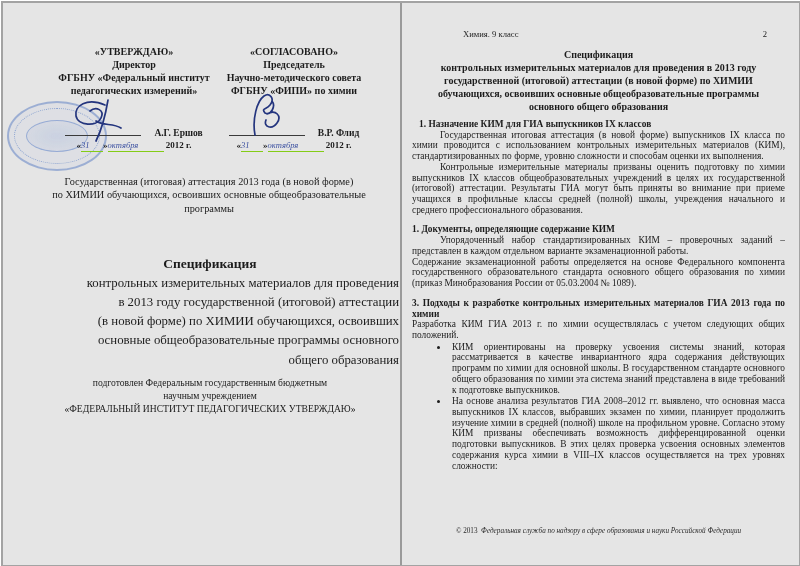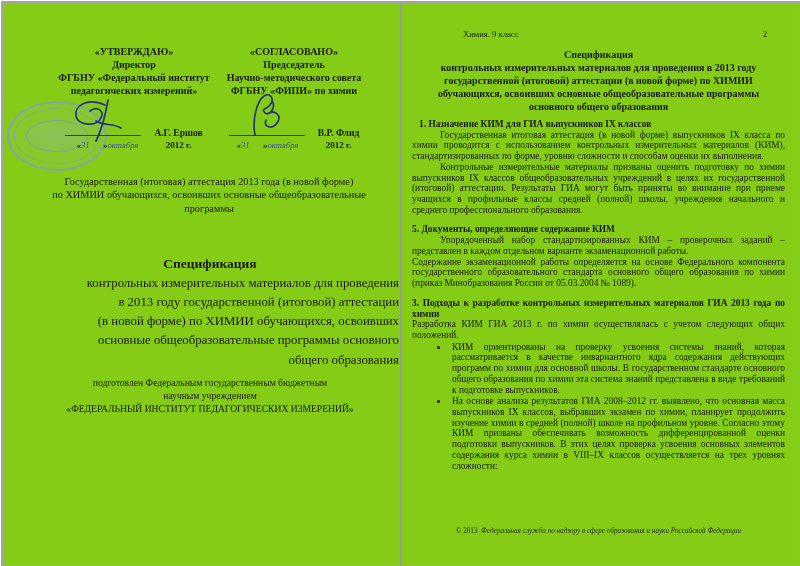--- a/index.html
+++ b/index.html
@@ -1,19 +1,19 @@
 <!DOCTYPE html>
 <html><head>
 <meta charset="utf-8">
 <style>
   html,body{margin:0;padding:0;background:#fff;}
   body{font-family:"Liberation Serif","DejaVu Serif",serif;color:#1c1c1c;}
   .spread{position:relative;width:796px;height:562px;margin:1px;border:2px solid #a3a3a3;background:#fff;overflow:hidden;}
   .divider{position:absolute;left:397px;top:0;bottom:0;width:2px;background:#9a9a9a;}
-  .page{position:absolute;top:0;bottom:0;background:#84cc16;}
+  .page{position:absolute;top:0;bottom:0;background:#e5e5e5;}
   .page-left{left:0;width:410px;}
   .page-right{left:399px;right:0;}
 
   
   .approve-col{position:absolute;text-align:center;font-weight:bold;font-size:10px;line-height:1.3;}
   .col-approved{left:30px;top:42px;width:202px;}
   .col-agreed{left:216px;top:42px;width:150px;}
   .sig-zone{position:relative;height:52px;margin-top:6px;font-weight:normal;}
   .stamp{position:absolute;left:-26px;top:-2px;width:96px;height:66px;border-radius:50%;
          border:2px solid rgba(130,155,205,.8);background:rgba(160,180,220,.13);opacity:.9;z-index:0;}
@@ -105,21 +105,21 @@
       <div class="lp-title-head">Спецификация</div>
       <div class="lp-title-body">контрольных измерительных материалов для проведения
 в 2013 году государственной (итоговой) аттестации
 (в новой форме) по ХИМИИ обучающихся, освоивших
 основные общеобразовательные программы основного
 общего образования</div>
     </div>
 
     <div class="lp-prepared">подготовлен Федеральным государственным бюджетным
 научным учреждением
-«ФЕДЕРАЛЬНЫЙ ИНСТИТУТ ПЕДАГОГИЧЕСКИХ ИЗМЕРЕНИЙ»</div>
+«ФЕДЕРАЛЬНЫЙ ИНСТИТУТ ПЕДАГОГИЧЕСКИХ УТВЕРЖДАЮ»</div>
   </div>
 
   <div class="divider"></div>
 
   <div class="page page-right">
 
     <div class="rp-header">
       <span>Химия. 9 класс</span>
       <span>2</span>
     </div>
@@ -128,21 +128,21 @@
 контрольных измерительных материалов для проведения в 2013 году
 государственной (итоговой) аттестации (в новой форме) по ХИМИИ
 обучающихся, освоивших основные общеобразовательные программы
 основного общего образования</div>
 
     <div class="rp-body">
       <p class="sec-head s1-head">1.   Назначение КИМ для ГИА выпускников IX классов</p>
       <p class="indent">Государственная итоговая аттестация (в новой форме) выпускников IX класса по химии проводится с использованием контрольных измерительных материалов (КИМ), стандартизированных по форме, уровню сложности и способам оценки их выполнения.</p>
       <p class="indent">Контрольные измерительные материалы призваны оценить подготовку по химии выпускников IX классов общеобразовательных учреждений в целях их государственной (итоговой) аттестации. Результаты ГИА могут быть приняты во внимание при приеме учащихся в профильные классы средней (полной) школы, учреждения начального и среднего профессионального образования.</p>
 
-      <p class="sec-head mt">5. Документы, определяющие содержание КИМ</p>
+      <p class="sec-head mt">1. Документы, определяющие содержание КИМ</p>
       <p class="indent">Упорядоченный набор стандартизированных КИМ – проверочных заданий – представлен в каждом отдельном варианте экзаменационной работы.</p>
       <p>Содержание экзаменационной работы определяется на основе Федерального компонента государственного образовательного стандарта основного общего образования по химии (приказ Минобразования России от 05.03.2004  № 1089).</p>
 
       <p class="sec-head mt">3. Подходы к разработке контрольных измерительных материалов ГИА 2013 года по химии</p>
       <p>Разработка КИМ ГИА 2013 г. по химии осуществлялась с учетом следующих общих положений.</p>
       <ul>
         <li>КИМ ориентированы на проверку усвоения системы знаний, которая рассматривается в качестве инвариантного ядра содержания действующих программ по химии для основной школы. В государственном стандарте основного общего образования по химии эта система знаний представлена в виде требований к подготовке выпускников.</li>
         <li>На основе анализа результатов ГИА 2008–2012 гг. выявлено, что основная масса выпускников IX классов, выбравших экзамен по химии, планирует продолжить изучение химии в средней (полной) школе на профильном уровне. Согласно этому КИМ призваны обеспечивать возможность дифференцированной оценки подготовки выпускников. В этих целях проверка усвоения основных элементов содержания курса химии в VIII–IX классов осуществляется на трех уровнях сложности:</li>
       </ul>
     </div>

